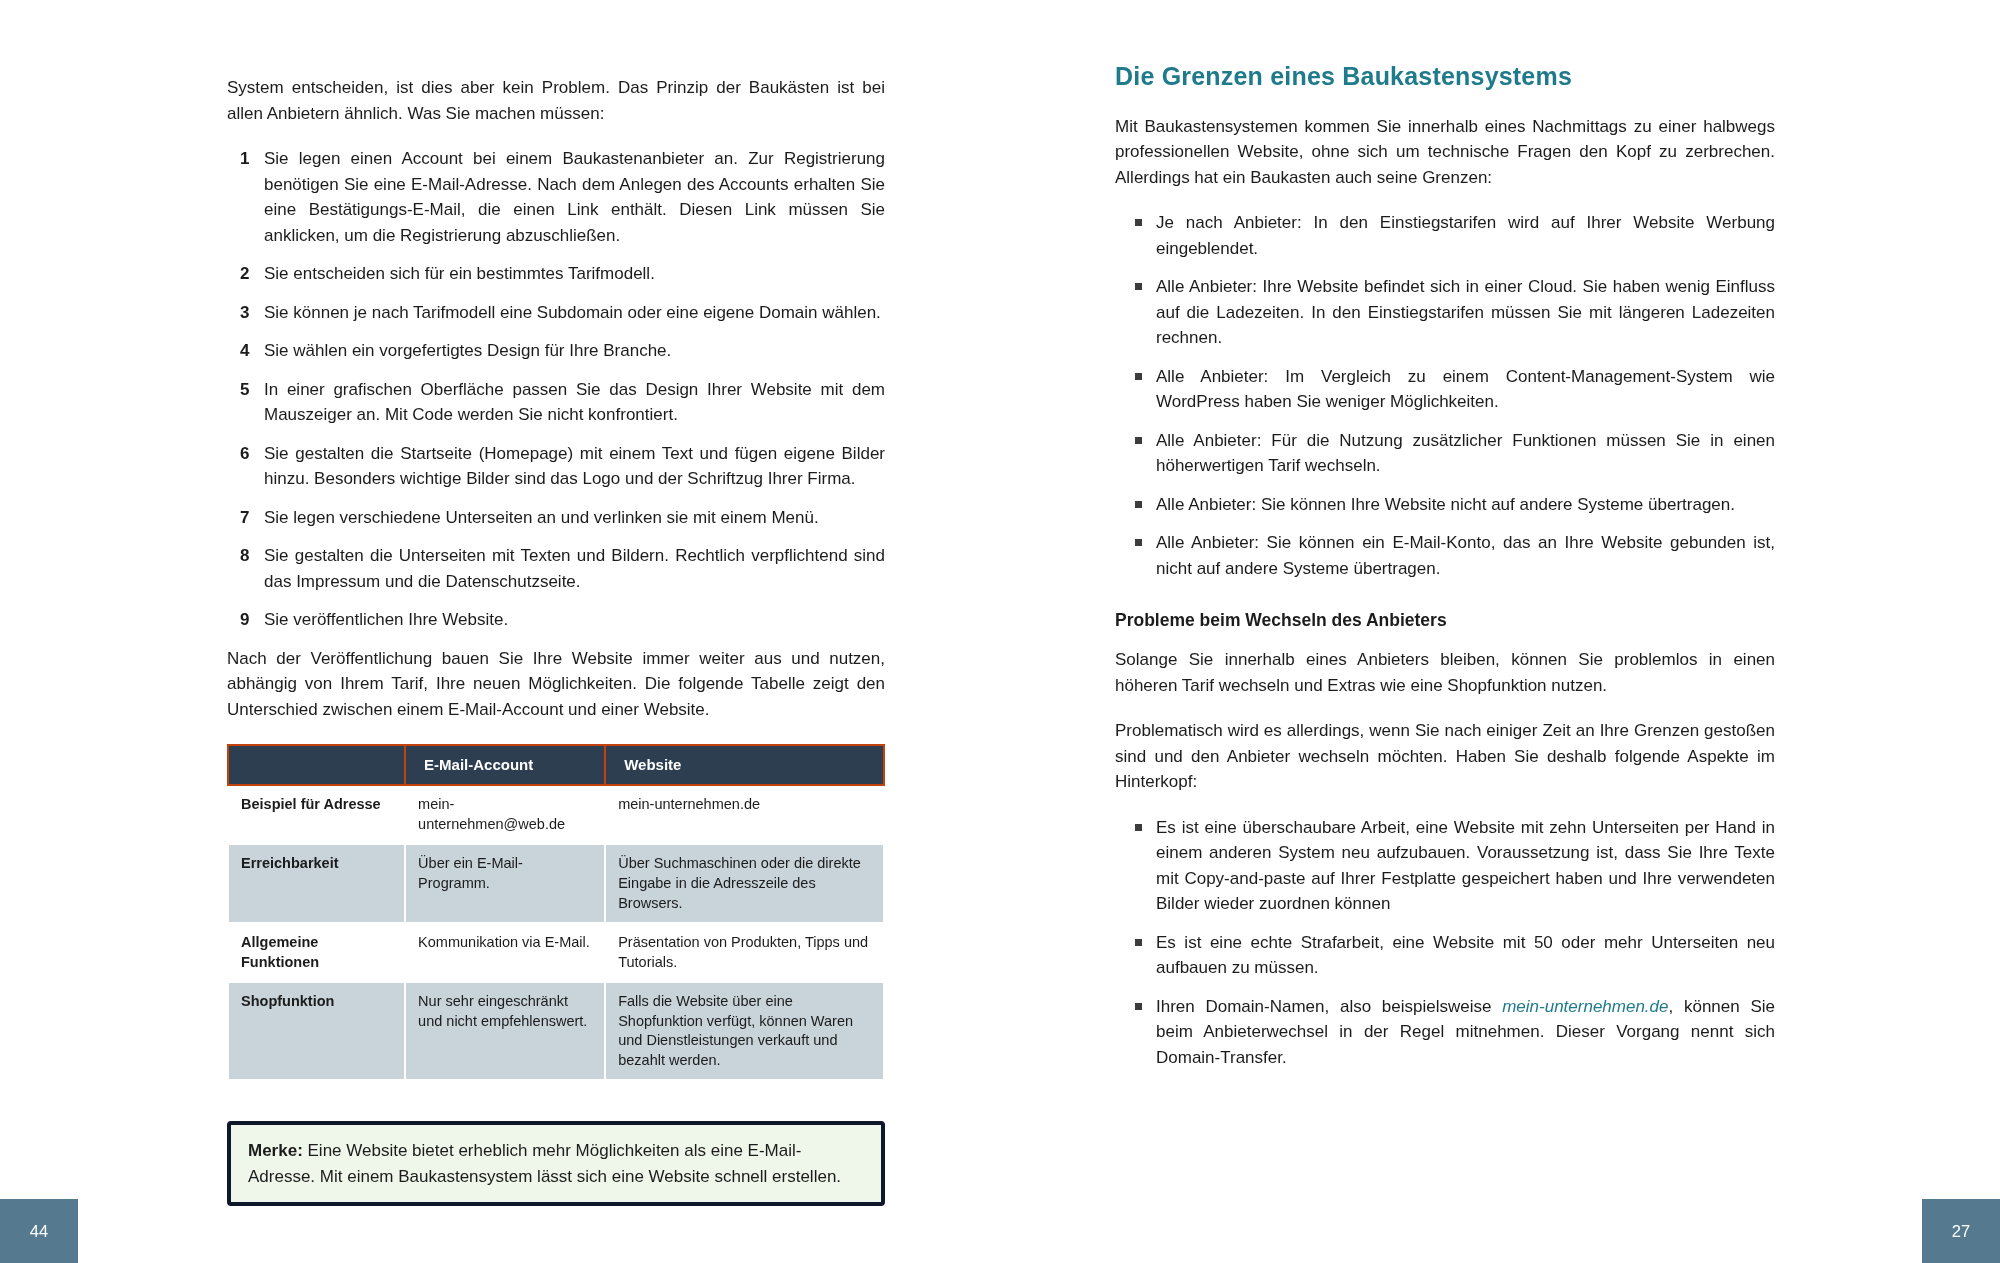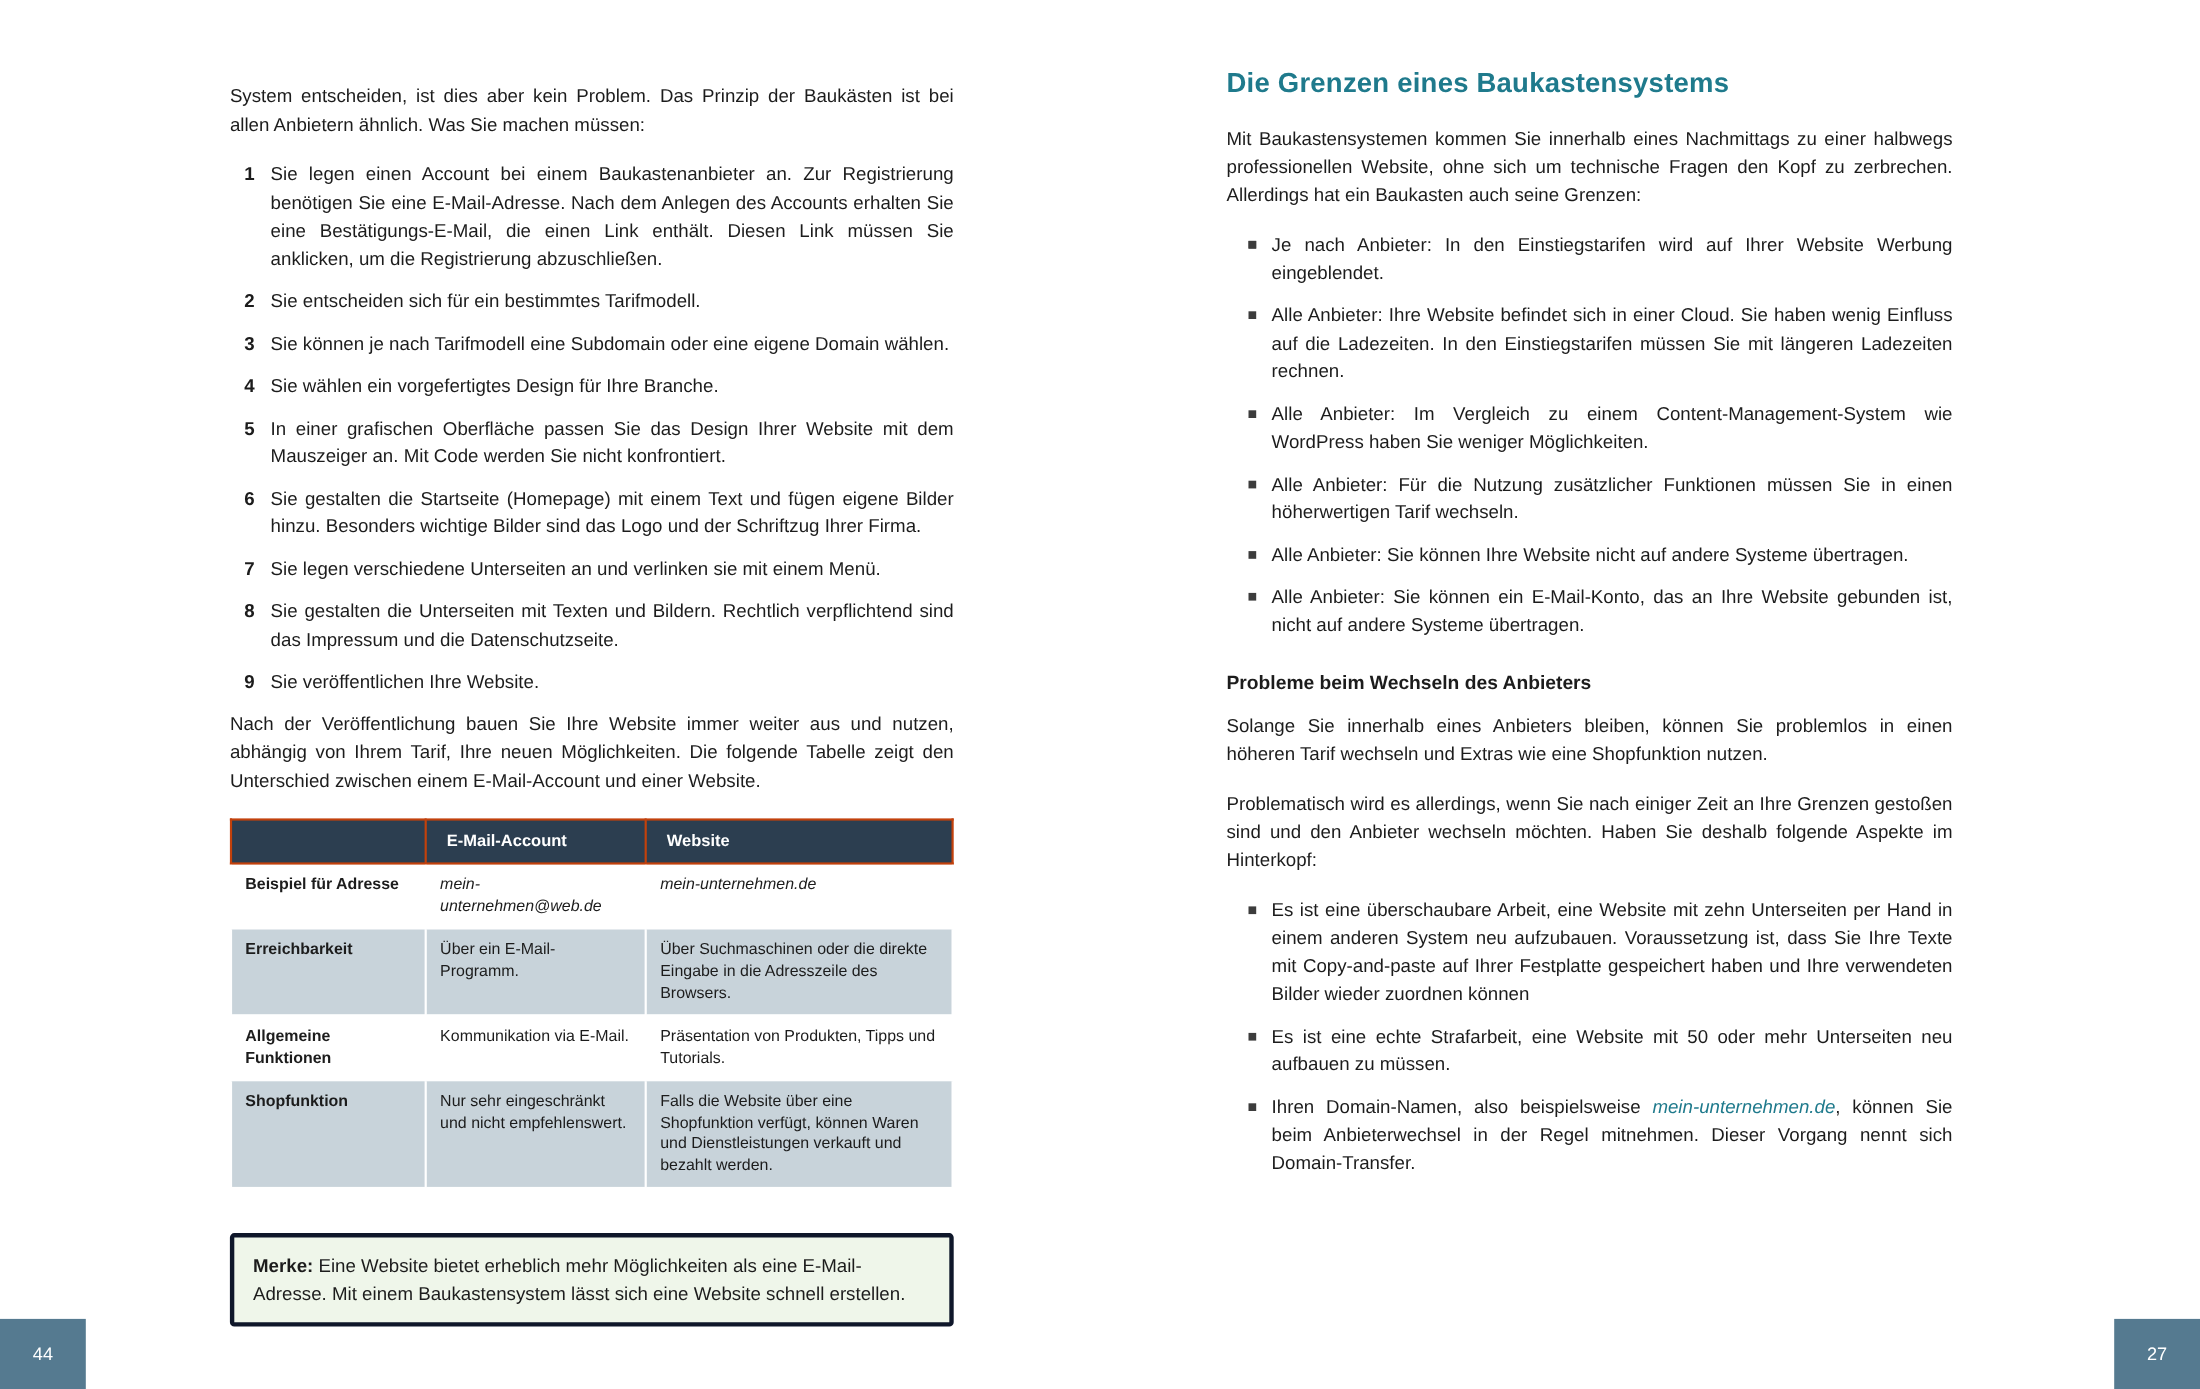--- a/index.html
+++ b/index.html
@@ -14,21 +14,21 @@
     background:#ffffff;
     overflow:hidden;
   }
   .col {
     position:absolute;
     font-size:17px;
     line-height:1.5;
     text-align:justify;
     hyphens:auto;
   }
-  .col-left  { left:209px; top:75px;  width:658px; }
+  .col-left  { left:227px; top:75px;  width:658px; }
   .col-right { left:1115px; top:58px; width:660px; }
 
   .para { margin-bottom:20px; }
 
   
   .steps { margin:0 0 4px 0; }
   .step { position:relative; padding-left:37px; margin-bottom:13px; }
   .step-num { position:absolute; left:13px; top:0; font-weight:700; }
 
   
@@ -71,21 +71,21 @@
     text-align:left;
   }
   .cmp td {
     padding:9px 12px;
     border:2px solid #ffffff;
     vertical-align:top;
     background:#ffffff;
   }
   .cmp tr.alt td { background:#c8d3da; }
   .cmp td.lbl { font-weight:700; }
-  .cmp tr.italic-row td.val { font-style:italic; }
+  .cmp tr.italic-row td.val { }
   .cmp th:first-child,  .cmp td:first-child  { width:27%; }
   .cmp th:nth-child(2), .cmp td:nth-child(2) { width:30.5%; }
 
   
   .merke {
     margin-top:40px;
     border:4px solid #0f172a;
     background:#eff6ea;
     border-radius:4px;
     padding:13px 17px;

